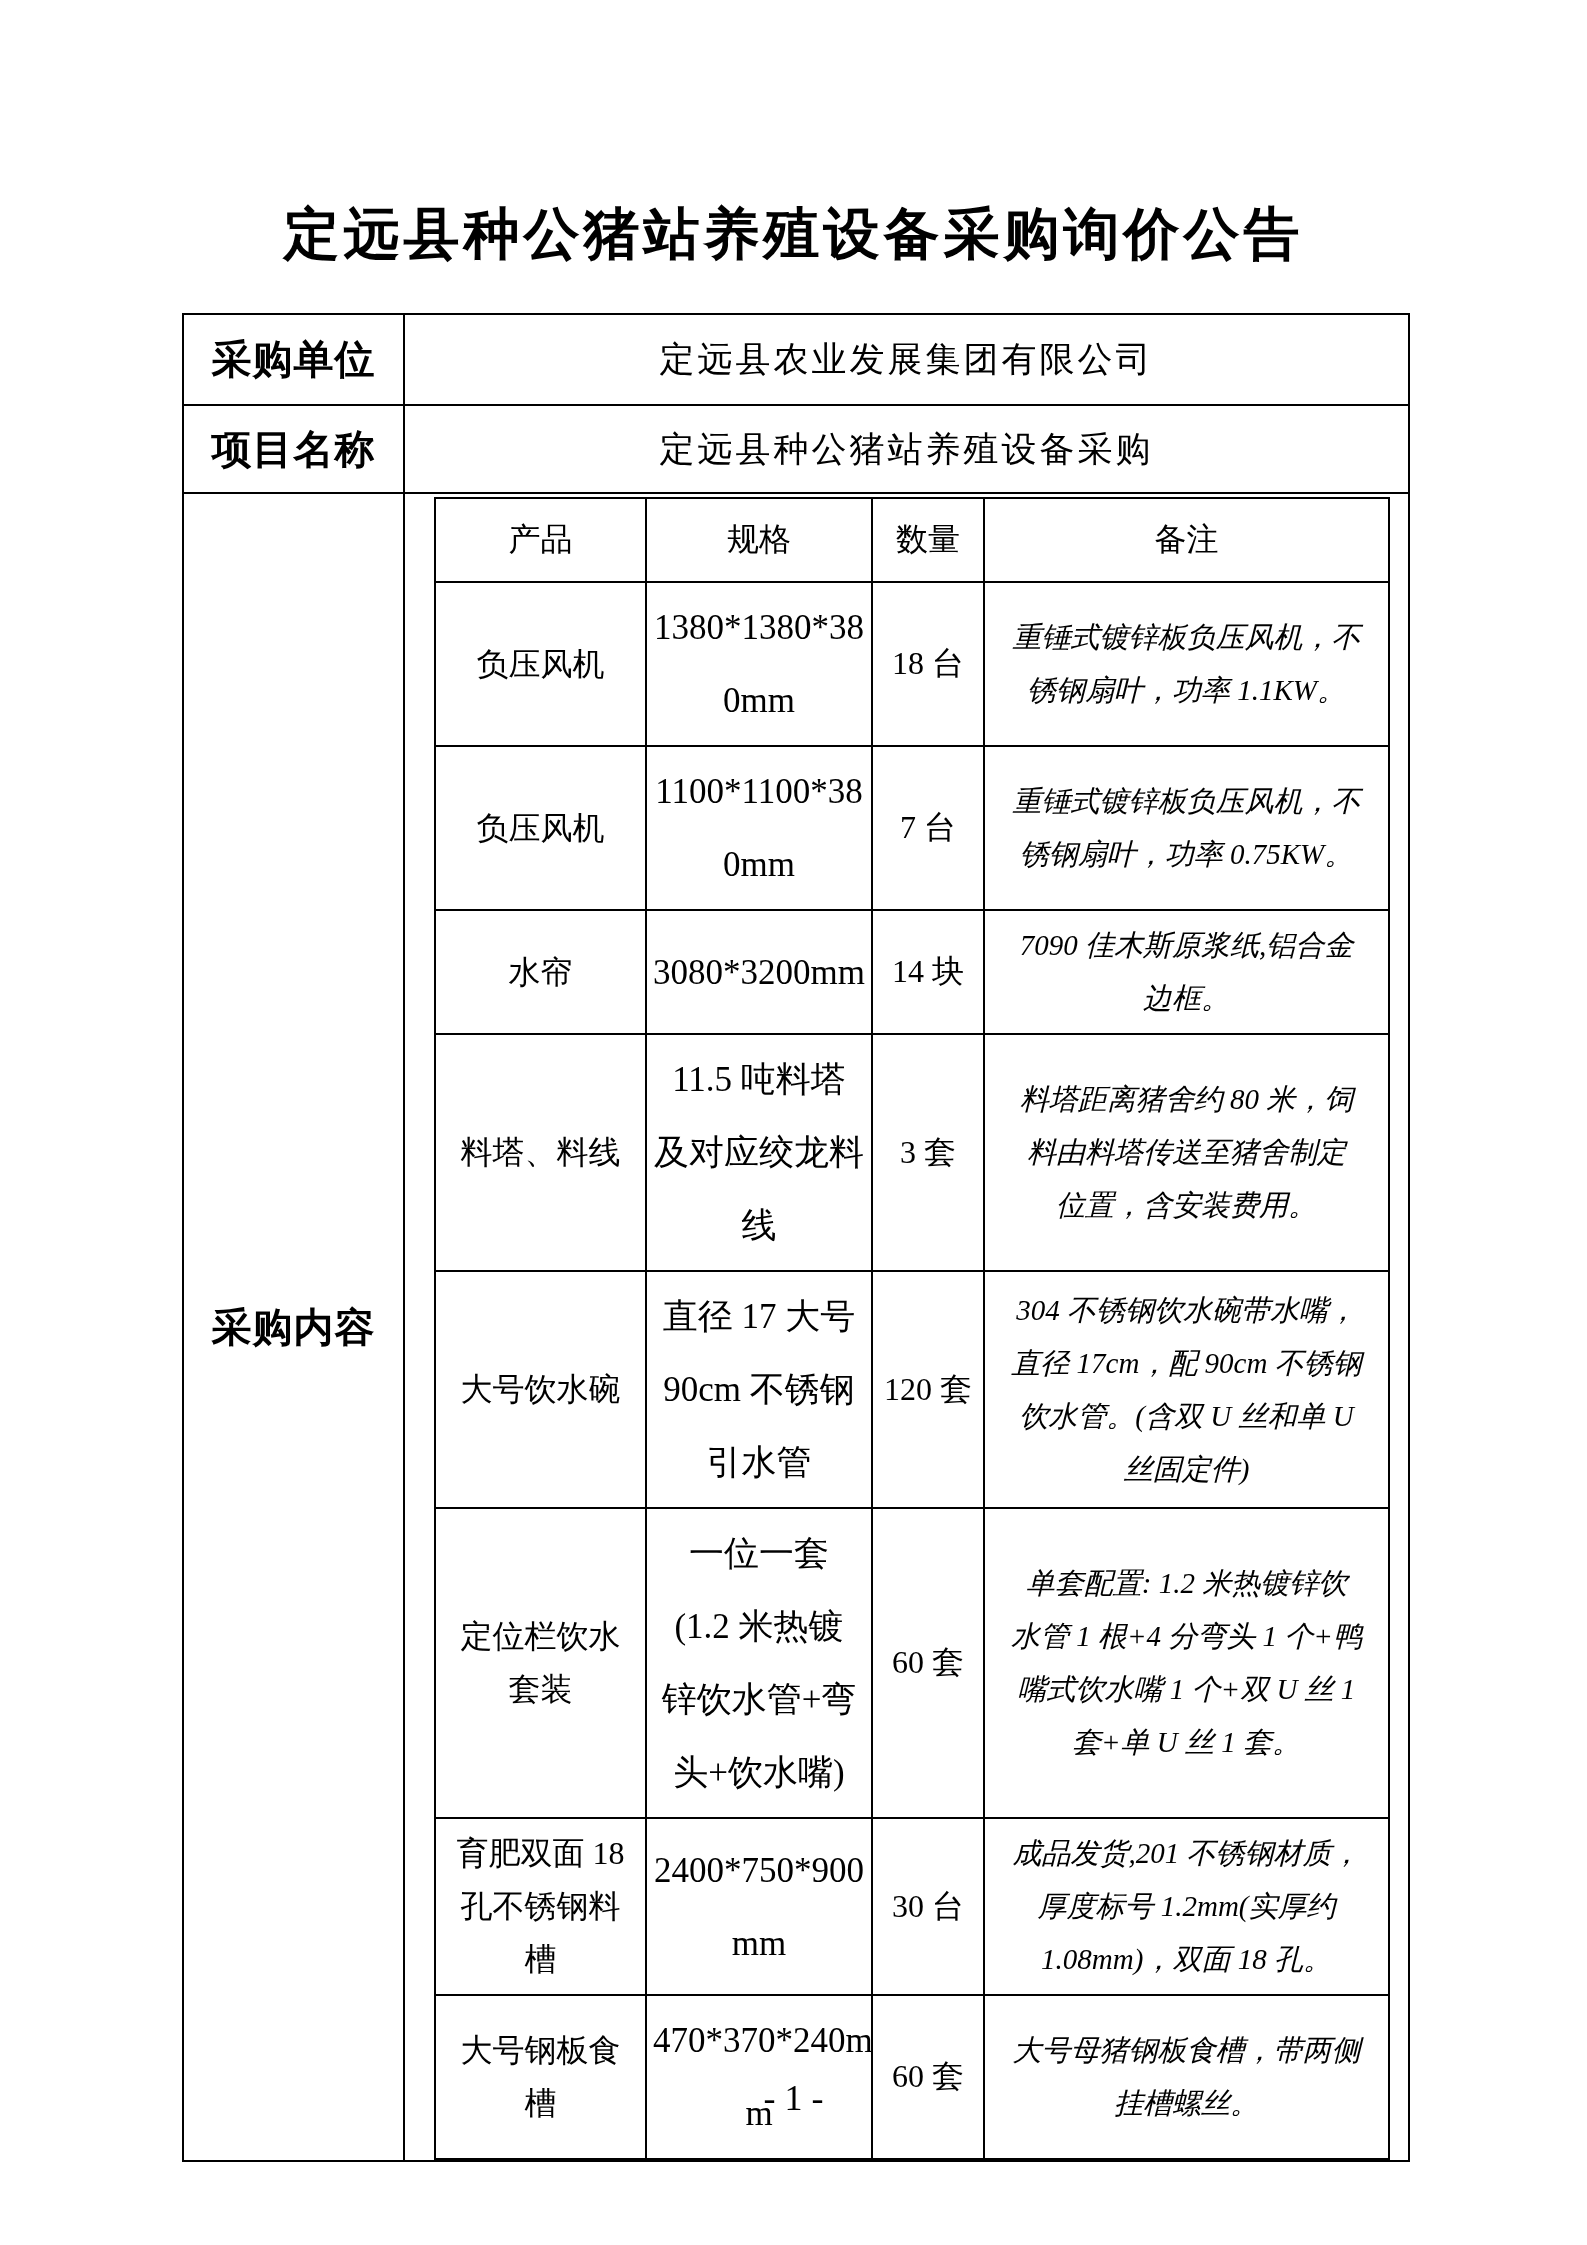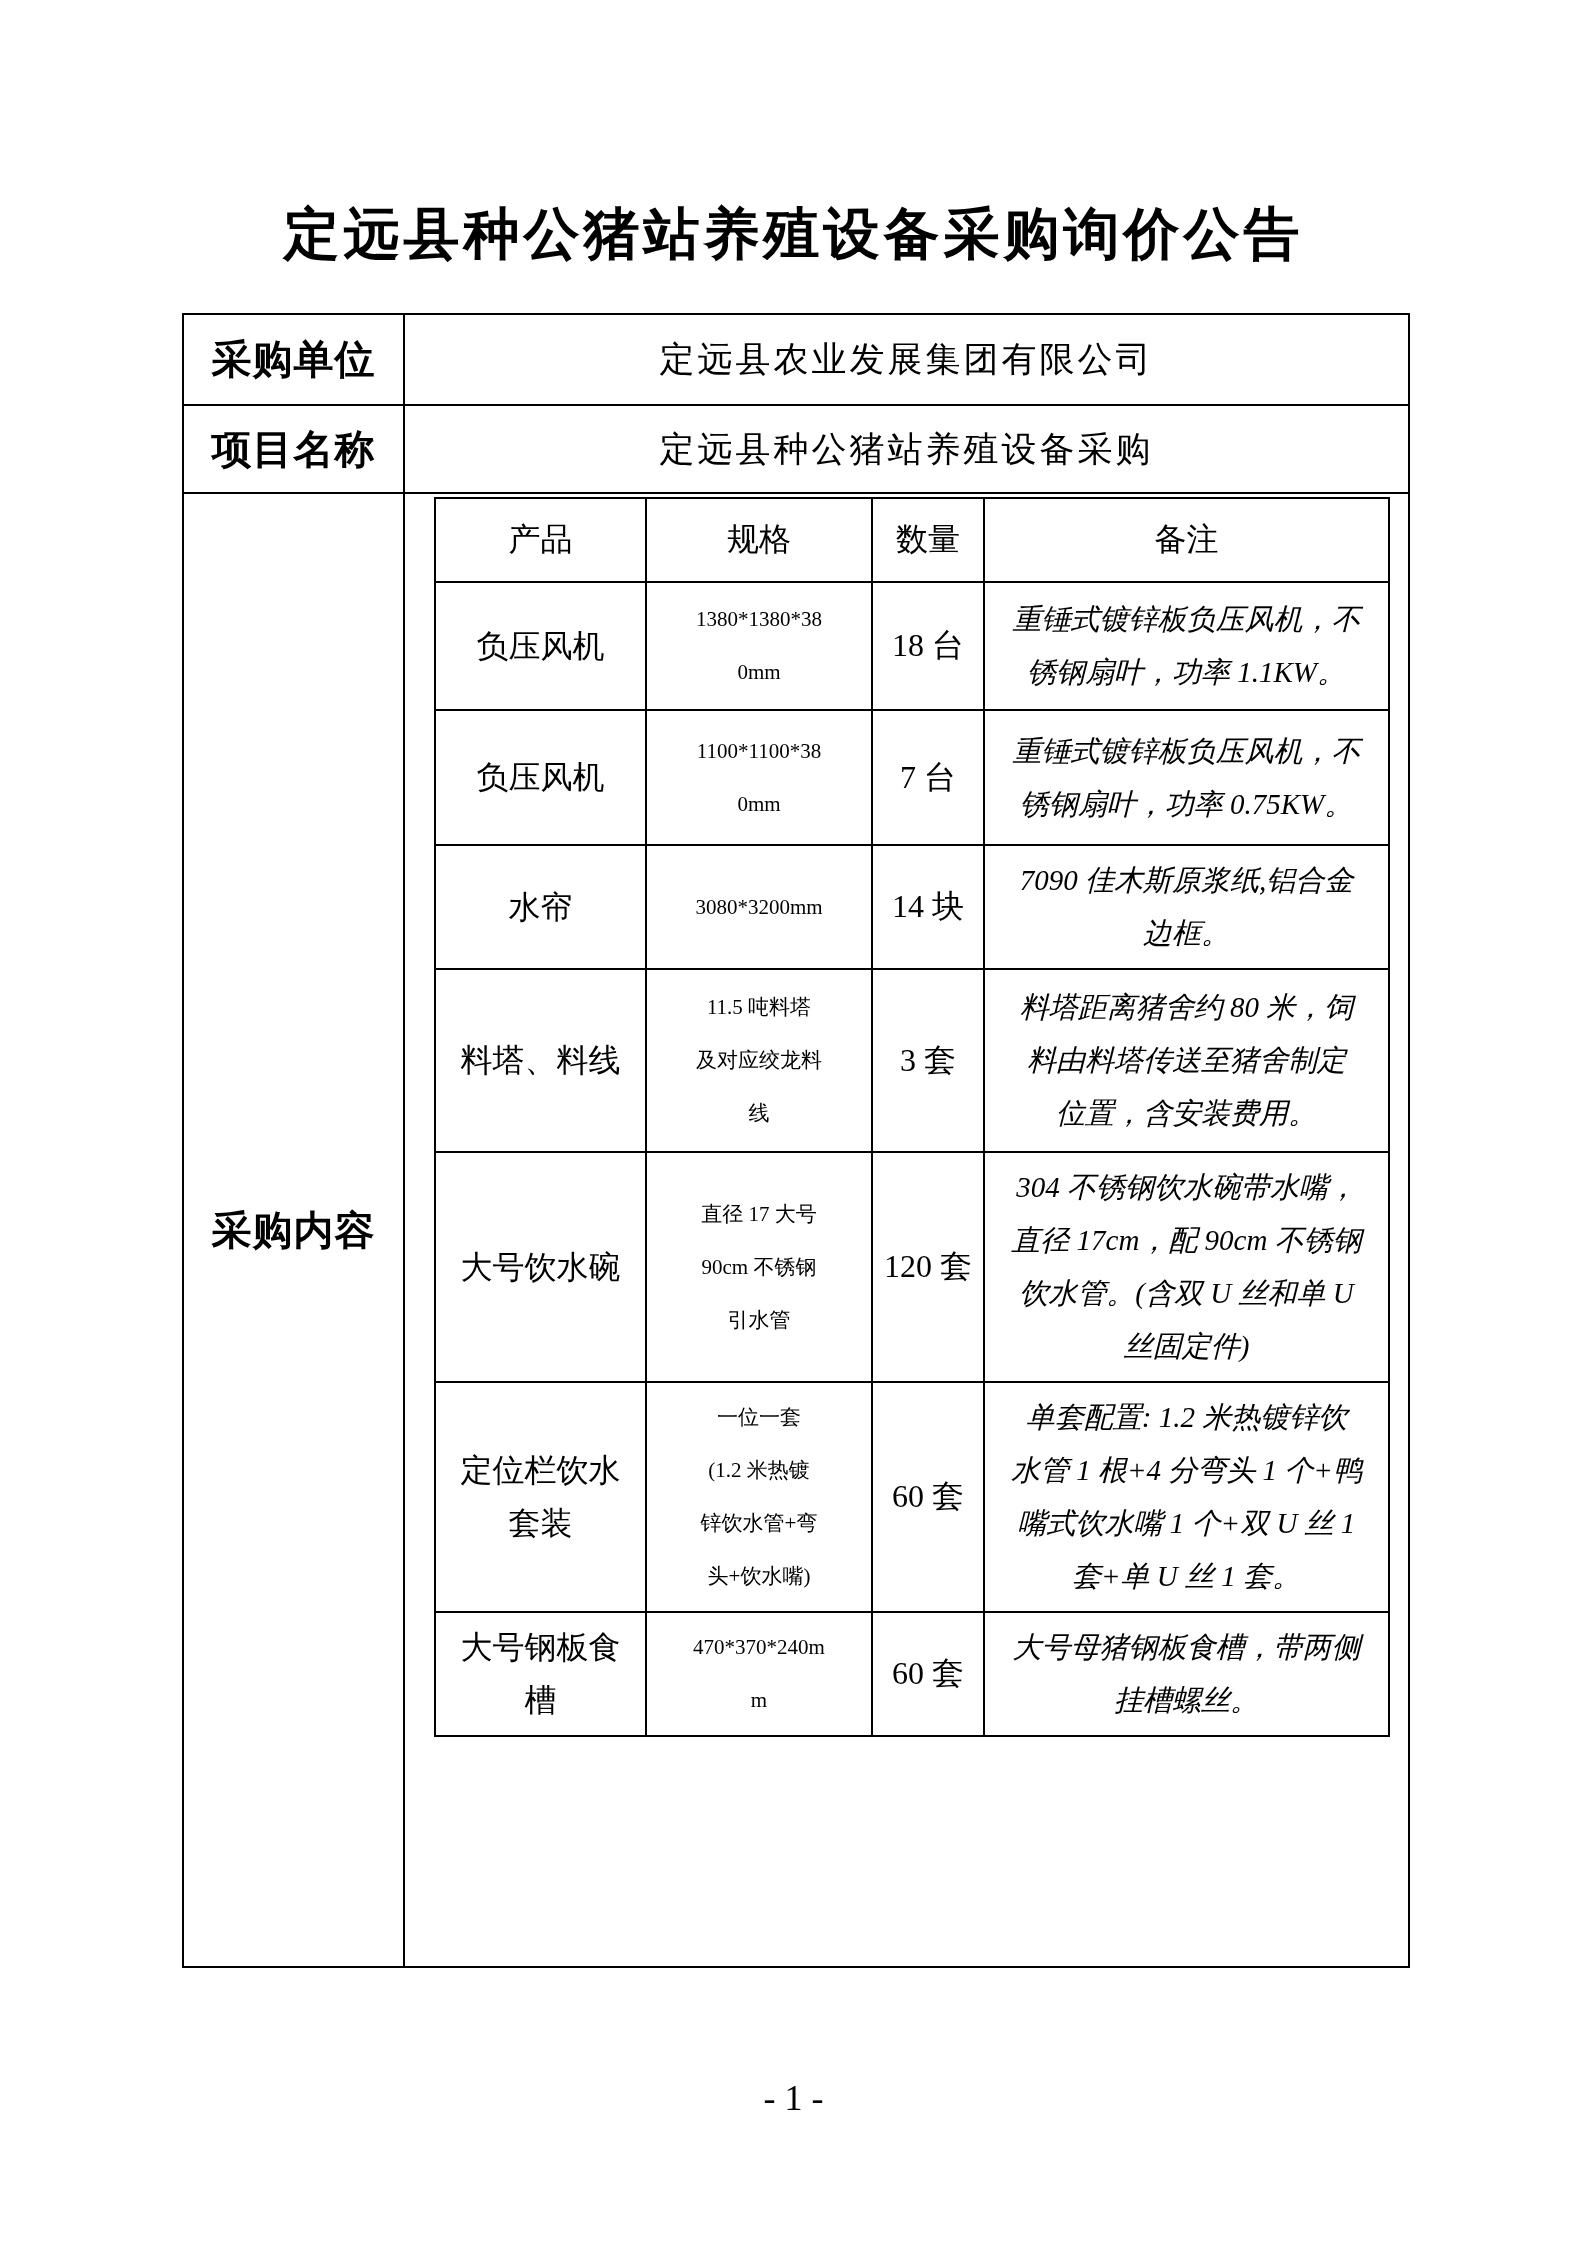--- a/index.html
+++ b/index.html
@@ -16,21 +16,21 @@
   td.value-cell{font-family:"Liberation Serif",serif;font-size:35px;text-align:center;
                 vertical-align:middle;letter-spacing:3px;}
   td.content-cell{vertical-align:top;}
 
   table.items{border-collapse:collapse;table-layout:fixed;margin:3px 0 0 29px;width:954px;
               font-family:"Liberation Serif",serif;}
   table.items td{border:2px solid #000;text-align:center;vertical-align:middle;
                  white-space:pre-line;padding:8px 6px;overflow:hidden;}
   tr.head-row td{font-size:32px;}
   td.c-product{font-size:32px;line-height:53px;}
-  td.c-spec{font-size:21px;line-height:53px;}
+  td.c-spec{font-size:35px;line-height:73px;}
   td.c-qty{font-size:32px;padding:0 2px;}
   td.c-note{font-size:29px;line-height:53px;font-style:italic;}
 
   .footer{position:absolute;top:2076px;left:0;width:100%;text-align:center;
           font-family:"Liberation Serif",serif;font-size:36px;line-height:44px;color:#000;}
 </style>
 </head>
 <body>
 
 <div class="page">
@@ -121,20 +121,31 @@
     <td class="c-spec">一位一套
 (1.2 米热镀
 锌饮水管+弯
 头+饮水嘴)</td>
     <td class="c-qty">60 套</td>
     <td class="c-note">单套配置: 1.2 米热镀锌饮
 水管 1 根+4 分弯头 1 个+鸭
 嘴式饮水嘴 1 个+双 U 丝 1
 套+单 U 丝 1 套。</td>
   </tr>
+                <tr style="height: 165px;">
+    <td class="c-product">育肥双面 18
+孔不锈钢料
+槽</td>
+    <td class="c-spec">2400*750*900
+mm</td>
+    <td class="c-qty">30 台</td>
+    <td class="c-note">成品发货,201 不锈钢材质，
+厚度标号 1.2mm(实厚约
+1.08mm)，双面 18 孔。</td>
+  </tr>
                 <tr style="height: 111px;">
     <td class="c-product">大号钢板食
 槽</td>
     <td class="c-spec">470*370*240m
 m</td>
     <td class="c-qty">60 套</td>
     <td class="c-note">大号母猪钢板食槽，带两侧
 挂槽螺丝。</td>
   </tr>
               </tbody>

